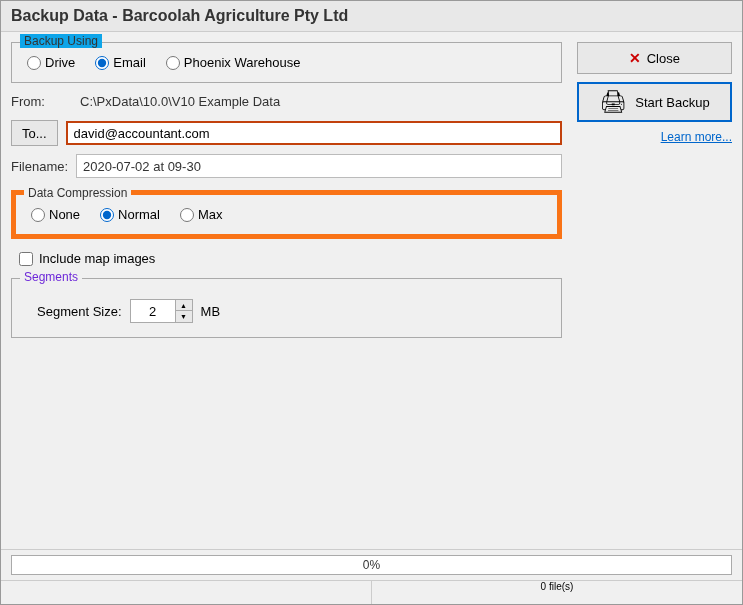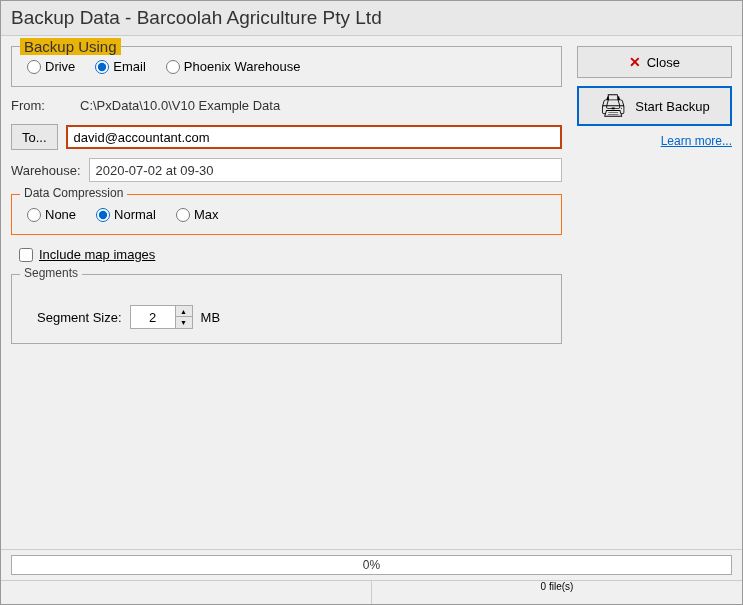--- a/index.html
+++ b/index.html
@@ -16,23 +16,23 @@
       height: 605px;
       background: #f0f0f0;
       border: 1px solid #999;
       display: flex;
       flex-direction: column;
     }
     .title-bar {
       background: #e8e8e8;
       border-bottom: 1px solid #ccc;
       padding: 6px 10px;
-      font-size: 19px;
-      color: #333;
-      font-weight: normal;
+      font-size: 16px;
+      color: #333;
+      font-weight: bold;
     }
     .main-content {
       display: flex;
       flex: 1;
       padding: 10px;
       gap: 10px;
     }
     .left-panel {
       flex: 1;
       display: flex;
@@ -48,23 +48,23 @@
     }
     .backup-using-group {
       border: 1px solid #aaa;
       padding: 10px 15px 12px 15px;
       position: relative;
     }
     .backup-using-title {
       position: absolute;
       top: -9px;
       left: 8px;
-      background: #eab308;
+      background: #0ea5e9;
       padding: 0 4px;
-      font-size: 15px;
+      font-size: 12px;
       color: #333;
     }
     .radio-group {
       display: flex;
       align-items: center;
       gap: 20px;
       margin-top: 2px;
     }
     .radio-option {
       display: flex;
@@ -110,66 +110,65 @@
     .to-button {
       background: #e8e8e8;
       border: 1px solid #aaa;
       padding: 1px 10px;
       font-size: 13px;
       cursor: pointer;
       height: 26px;
       font-family: inherit;
     }
     .compression-group {
-      border: 1px solid #f97316;
+      border: 5px solid #f97316;
       padding: 10px 15px 12px 15px;
       position: relative;
       margin-top: 4px;
     }
     .compression-title {
       position: absolute;
       top: -9px;
       left: 8px;
       background: #f0f0f0;
       padding: 0 4px;
       font-size: 12px;
       color: #333;
     }
     .checkbox-row {
       display: flex;
       align-items: center;
       gap: 6px;
       margin-top: 4px;
-      text-decoration: underline;
     }
     .checkbox-input {
       width: 14px;
       height: 14px;
       cursor: pointer;
     }
     .segments-group {
       border: 1px solid #aaa;
       padding: 10px 15px 14px 15px;
       position: relative;
       margin-top: 4px;
     }
     .segments-title {
       position: absolute;
       top: -9px;
       left: 8px;
       background: #f0f0f0;
       padding: 0 4px;
       font-size: 12px;
-      color: #404040;
+      color: #6d28d9;
     }
     .segment-size-row {
       display: flex;
       align-items: center;
       gap: 8px;
-      margin-top: 20px;
+      margin-top: 10px;
       padding-left: 10px;
     }
     .spinner-container {
       display: flex;
       align-items: center;
     }
     .spinner-input {
       width: 45px;
       height: 24px;
       border: 1px solid #aaa;
@@ -327,21 +326,21 @@
         <span class="form-label">From:</span>
         <span class="from-display">C:\PxData\10.0\V10 Example Data</span>
       </div>
 
       <div class="form-row">
         <button class="to-button">To...</button>
         <input type="text" class="text-input" value="david@accountant.com" style="">
       </div>
 
       <div class="form-row">
-        <span class="form-label">Warehouse:</span>
+        <span class="form-label">Filename:</span>
         <input type="text" class="readonly-input" value="2020-07-02 at 09-30" style="">
       </div>
 
       <div class="compression-group">
         <span class="compression-title">Data Compression</span>
         <div class="radio-group">
           <label class="radio-option">
             <input type="radio" class="radio-input" name="compression" style="">
             <span>None</span>
           </label>

